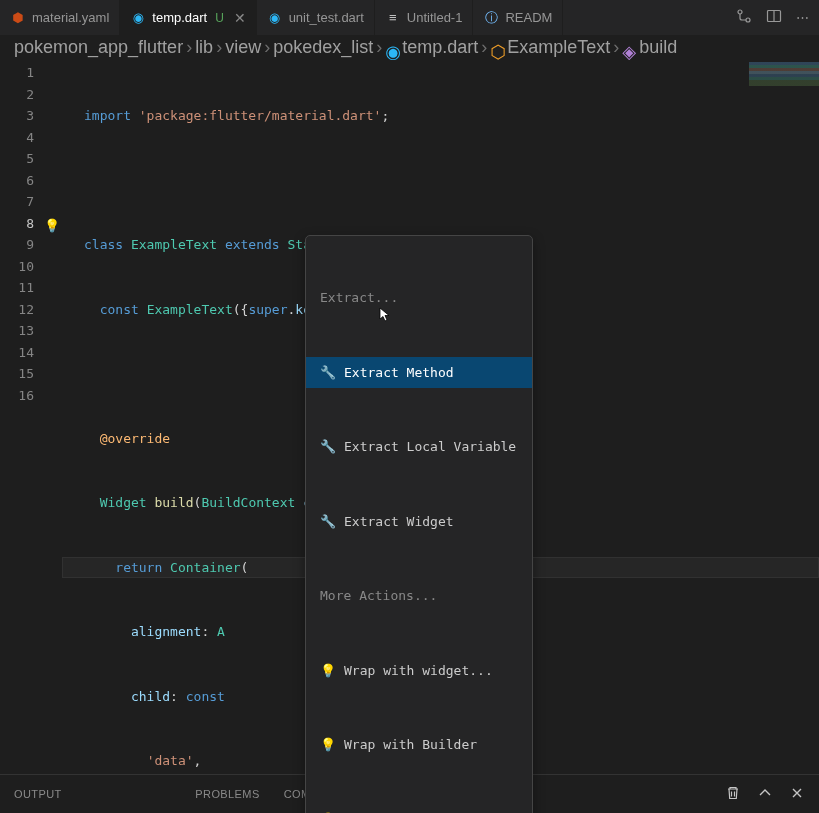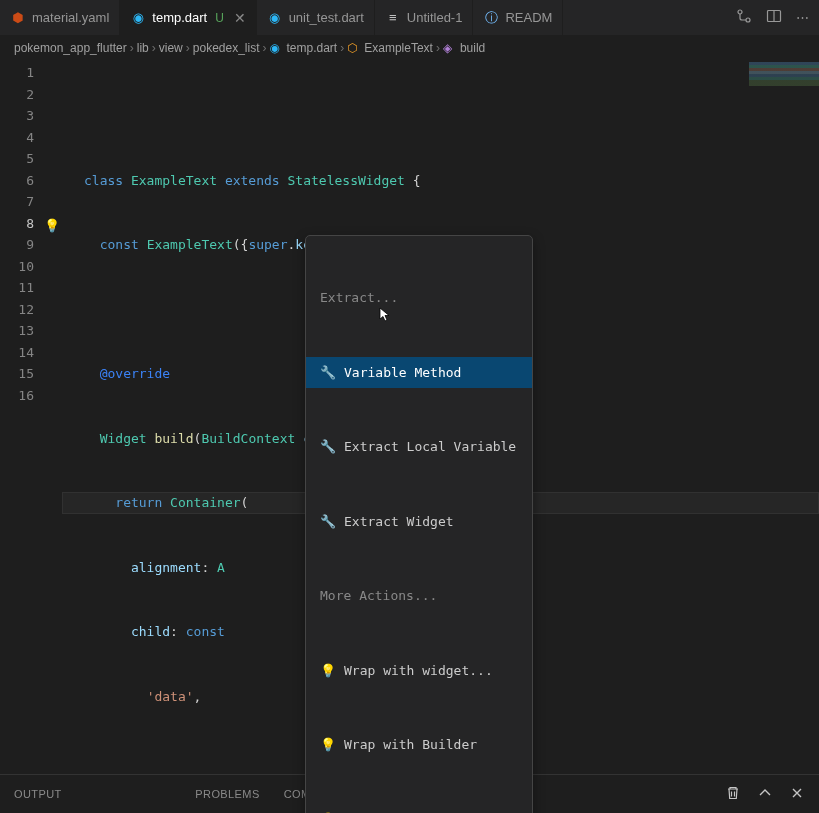--- a/index.html
+++ b/index.html
@@ -58,21 +58,21 @@
   }
   .tab-actions svg, .tab-actions span { opacity: 0.85; }
   
   
   .breadcrumbs {
     display: flex;
     align-items: center;
     height: 25px;
     padding: 0 14px;
     gap: 3px;
-    font-size: 12px;
+    font-size: 18px;
     color: #a0a0a0;
     background: #1e1e1e;
   }
   .crumb { display: flex; align-items: center; gap: 3px; }
   .crumb-sep { color: #6d6d6d; }
   .crumb-icon { width: 14px; height: 14px; display: inline-flex; }
   .sym-class { color: #ee9d28; }
   .sym-method { color: #b180d7; }
   .sym-dart { color: #2cb7f6; }
   
@@ -115,21 +115,21 @@
     background: rgba(255,255,255,0.04);
     box-shadow: inset 0 0 0 1px rgba(255,255,255,0.05);
   }
   
   
   .kw { color: #569cd6; }
   .cl { color: #4ec9b0; }
   .fn { color: #dcdcaa; }
   .str { color: #ce9178; }
   .param { color: #9cdcfe; }
-  .ann { color: #3b82f6; }
+  .ann { color: #fdba74; }
   .punc { color: #d4d4d4; }
   .br-hi { 
     border: 1px solid #888; 
     background: rgba(100,100,100,0.2); 
     padding: 0 1px; 
     margin: 0 -1px;
     border-radius: 2px;
   }
   
   .minimap {
@@ -315,20 +315,21 @@
     <div class="ln">9</div>
     <div class="ln">10</div>
     <div class="ln">11</div>
     <div class="ln">12</div>
     <div class="ln">13</div>
     <div class="ln">14</div>
     <div class="ln">15</div>
     <div class="ln">16</div>
   </div>
   <div class="code">
+    <div class="line"><span class="kw">import</span> <span class="str">'package:flutter/material.dart'</span><span class="punc">;</span></div>
     <div class="line"></div>
     <div class="line"><span class="kw">class</span> <span class="cl">ExampleText</span> <span class="kw">extends</span> <span class="cl">StatelessWidget</span> <span class="punc">{</span></div>
     <div class="line">  <span class="kw">const</span> <span class="cl">ExampleText</span><span class="punc">({</span><span class="kw">super</span><span class="punc">.</span><span class="param">key</span><span class="punc">});</span></div>
     <div class="line"></div>
     <div class="line">  <span class="ann">@override</span></div>
     <div class="line">  <span class="cl">Widget</span> <span class="fn">build</span><span class="punc">(</span><span class="cl">BuildContext</span> <span class="param">context</span><span class="punc">) </span><span class="punc br-hi">{</span></div>
     <div class="line current-line">    <span class="kw">return</span> <span class="cl">Container</span><span class="punc">(</span></div>
     <div class="line">      <span class="param">alignment</span><span class="punc">:</span> <span class="cl">A</span></div>
     <div class="line">      <span class="param">child</span><span class="punc">:</span> <span class="kw">const</span></div>
     <div class="line">        <span class="str">'data'</span><span class="punc">,</span></div>
@@ -336,21 +337,21 @@
     
     
     
     
 
     
     <div class="context-menu">
       <div class="menu-header">Extract...</div>
       <div class="menu-item selected">
         <span class="mi-icon">🔧</span>
-        <span>Variable Method</span>
+        <span>Extract Method</span>
       </div>
       <div class="menu-item">
         <span class="mi-icon">🔧</span>
         <span>Extract Local Variable</span>
       </div>
       <div class="menu-item">
         <span class="mi-icon">🔧</span>
         <span>Extract Widget</span>
       </div>
       <div class="menu-header">More Actions...</div>

